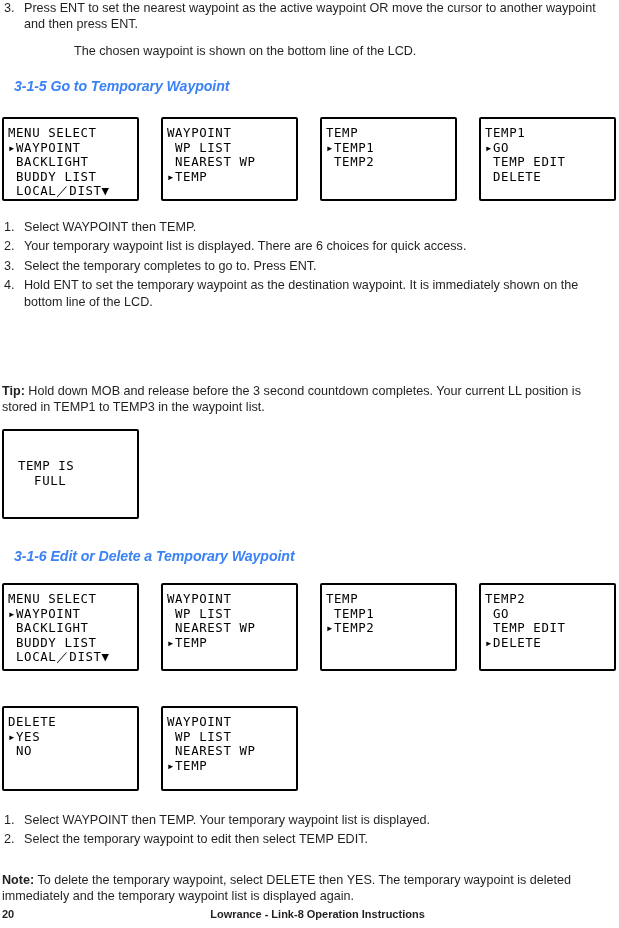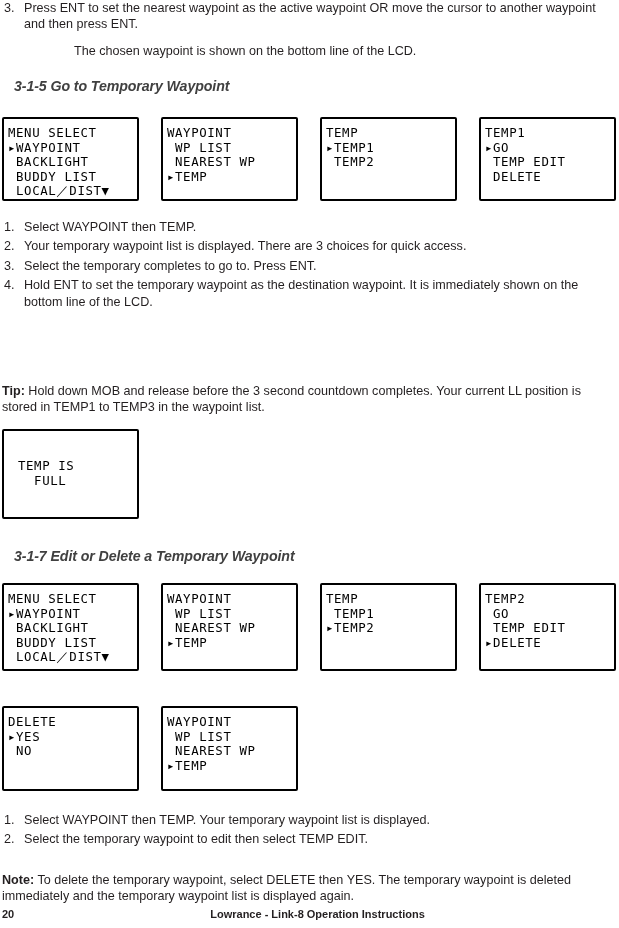--- a/index.html
+++ b/index.html
@@ -57,21 +57,21 @@
     font-style: normal;
   }
   .lead-ital {
     font-weight: bold;
   }
 
   .section-head {
     font-size: 14.2px;
     font-weight: bold;
     font-style: italic;
-    color: #404040;
+    color: #3b82f6;
     letter-spacing: -0.1px;
   }
 
   
   .lcd {
     position: absolute;
     box-sizing: border-box;
     border: 2.4px solid #000000;
     border-radius: 2px;
     background: #ffffff;
@@ -169,21 +169,21 @@
     </div>
   </div>
 
   <div style="position:absolute; left:2px; top:219px; width:615px;">
     <div class="num-item">
       <span class="num">1.</span>
       <span class="body">Select WAYPOINT then TEMP.</span>
     </div>
     <div class="num-item">
       <span class="num">2.</span>
-      <span class="body">Your temporary waypoint list is displayed. There are 3 choices for quick access.</span>
+      <span class="body">Your temporary waypoint list is displayed. There are 6 choices for quick access.</span>
     </div>
     <div class="num-item">
       <span class="num">3.</span>
       <span class="body">Select the temporary completes to go to. Press ENT.</span>
     </div>
     <div class="num-item">
       <span class="num">4.</span>
       <span class="body">Hold ENT to set the temporary waypoint as the destination waypoint. It is immediately shown on the bottom line of the LCD.</span>
     </div>
   </div>
@@ -193,21 +193,21 @@
   </div>
 
 
   <div class="lcd" style="left:2px; top:429px; width:137px; height:90px;">
     <div class="lcd-inner" style="padding-top:28px; padding-left:14px;">
       <div class="lcd-line">TEMP IS</div>
       <div class="lcd-line">  FULL</div>
     </div>
   </div>
 
-  <div class="section-head" style="position:absolute; left:14px; top:548px;">3-1-7 Edit or Delete a Temporary Waypoint</div>
+  <div class="section-head" style="position:absolute; left:14px; top:548px;">3-1-6 Edit or Delete a Temporary Waypoint</div>
 
   <div class="lcd" style="left:2px; top:583px; width:137px; height:88px;">
     <div class="lcd-inner">
       <div class="lcd-line">MENU SELECT</div>
       <div class="lcd-line">▸WAYPOINT</div>
       <div class="lcd-line"> BACKLIGHT</div>
       <div class="lcd-line"> BUDDY LIST</div>
       <div class="lcd-line"> LOCAL／DIST▼</div>
     </div>
   </div>

